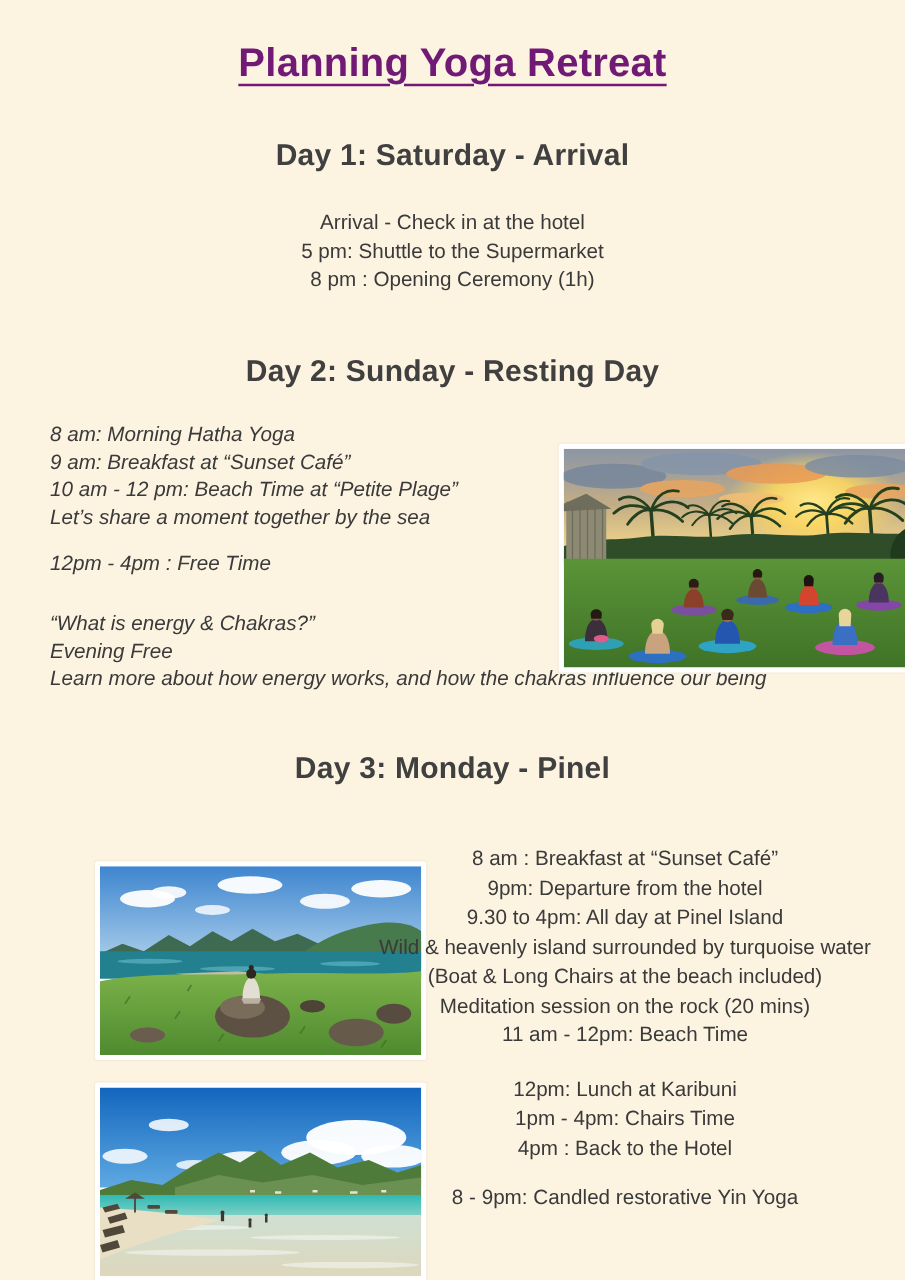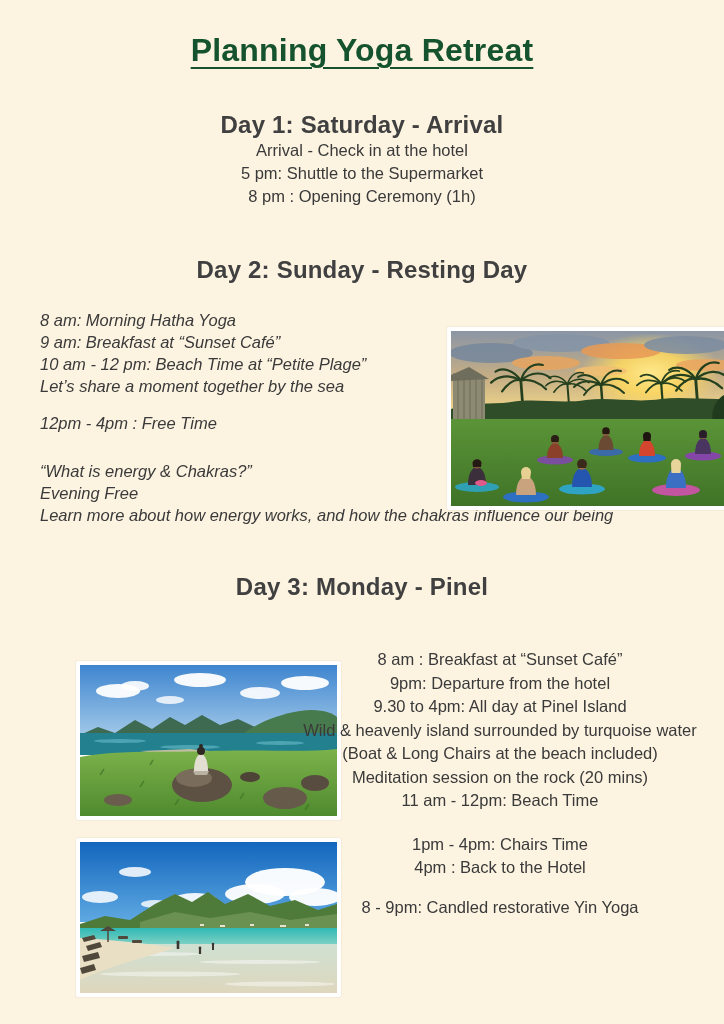--- a/index.html
+++ b/index.html
@@ -10,41 +10,41 @@
     color:#3a3a3a;
     overflow:hidden;
   }
   .page{position:relative;width:724px;height:1024px;}
 
   .title{
     margin:32px 0 0 0;
     text-align:center;
     font-size:32px;
     font-weight:600;
-    color:#14532d;
+    color:#701a75;
     text-decoration:underline;
     text-decoration-thickness:2px;
     text-underline-offset:6px;
     letter-spacing:.2px;
   }
   .day-heading{
     margin:0;
     text-align:center;
     font-size:24px;
     font-weight:600;
     color:#404040;
     letter-spacing:.2px;
   }
   #day1-heading{margin-top:42px;}
   #day2-heading{margin-top:48px;}
   #day3-heading{margin-top:22px;}
 
   .line{margin:0;font-size:16.5px;}
 
-  .day1-lines{margin-top:0;text-align:center;}
+  .day1-lines{margin-top:28px;text-align:center;}
   .day1-lines .line{line-height:23px;}
 
   .day2-body{position:relative;margin-top:25px;padding-left:40px;min-height:242px;font-style:italic;}
   .day2-body .line{line-height:22px;}
   .day2-blk1{margin-bottom:15px;}
   .day2-blk2{margin-bottom:26px;}
   .day2-body .line{text-align:left;}
 
   .photo{
     background:#fff;
@@ -356,20 +356,21 @@
         <div class="day3-blk1">
           <p class="line">8 am : Breakfast at “Sunset Café”</p>
           <p class="line">9pm: Departure from the hotel</p>
           <p class="line">9.30 to 4pm: All day at Pinel Island</p>
           <p class="line">Wild &amp; heavenly island surrounded by turquoise water</p>
           <p class="line">(Boat &amp; Long Chairs at the beach included)</p>
           <p class="line">Meditation session on the rock (20 mins)</p>
           <p class="line">11 am - 12pm: Beach Time</p>
         </div>
         <div class="day3-blk2">
+          <p class="line">12pm: Lunch at Karibuni</p>
           <p class="line">1pm - 4pm: Chairs Time</p>
           <p class="line">4pm : Back to the Hotel</p>
         </div>
         <div class="day3-blk3">
           <p class="line">8 - 9pm: Candled restorative Yin Yoga</p>
         </div>
       </div>
     </div>
   </section>
 </div>

